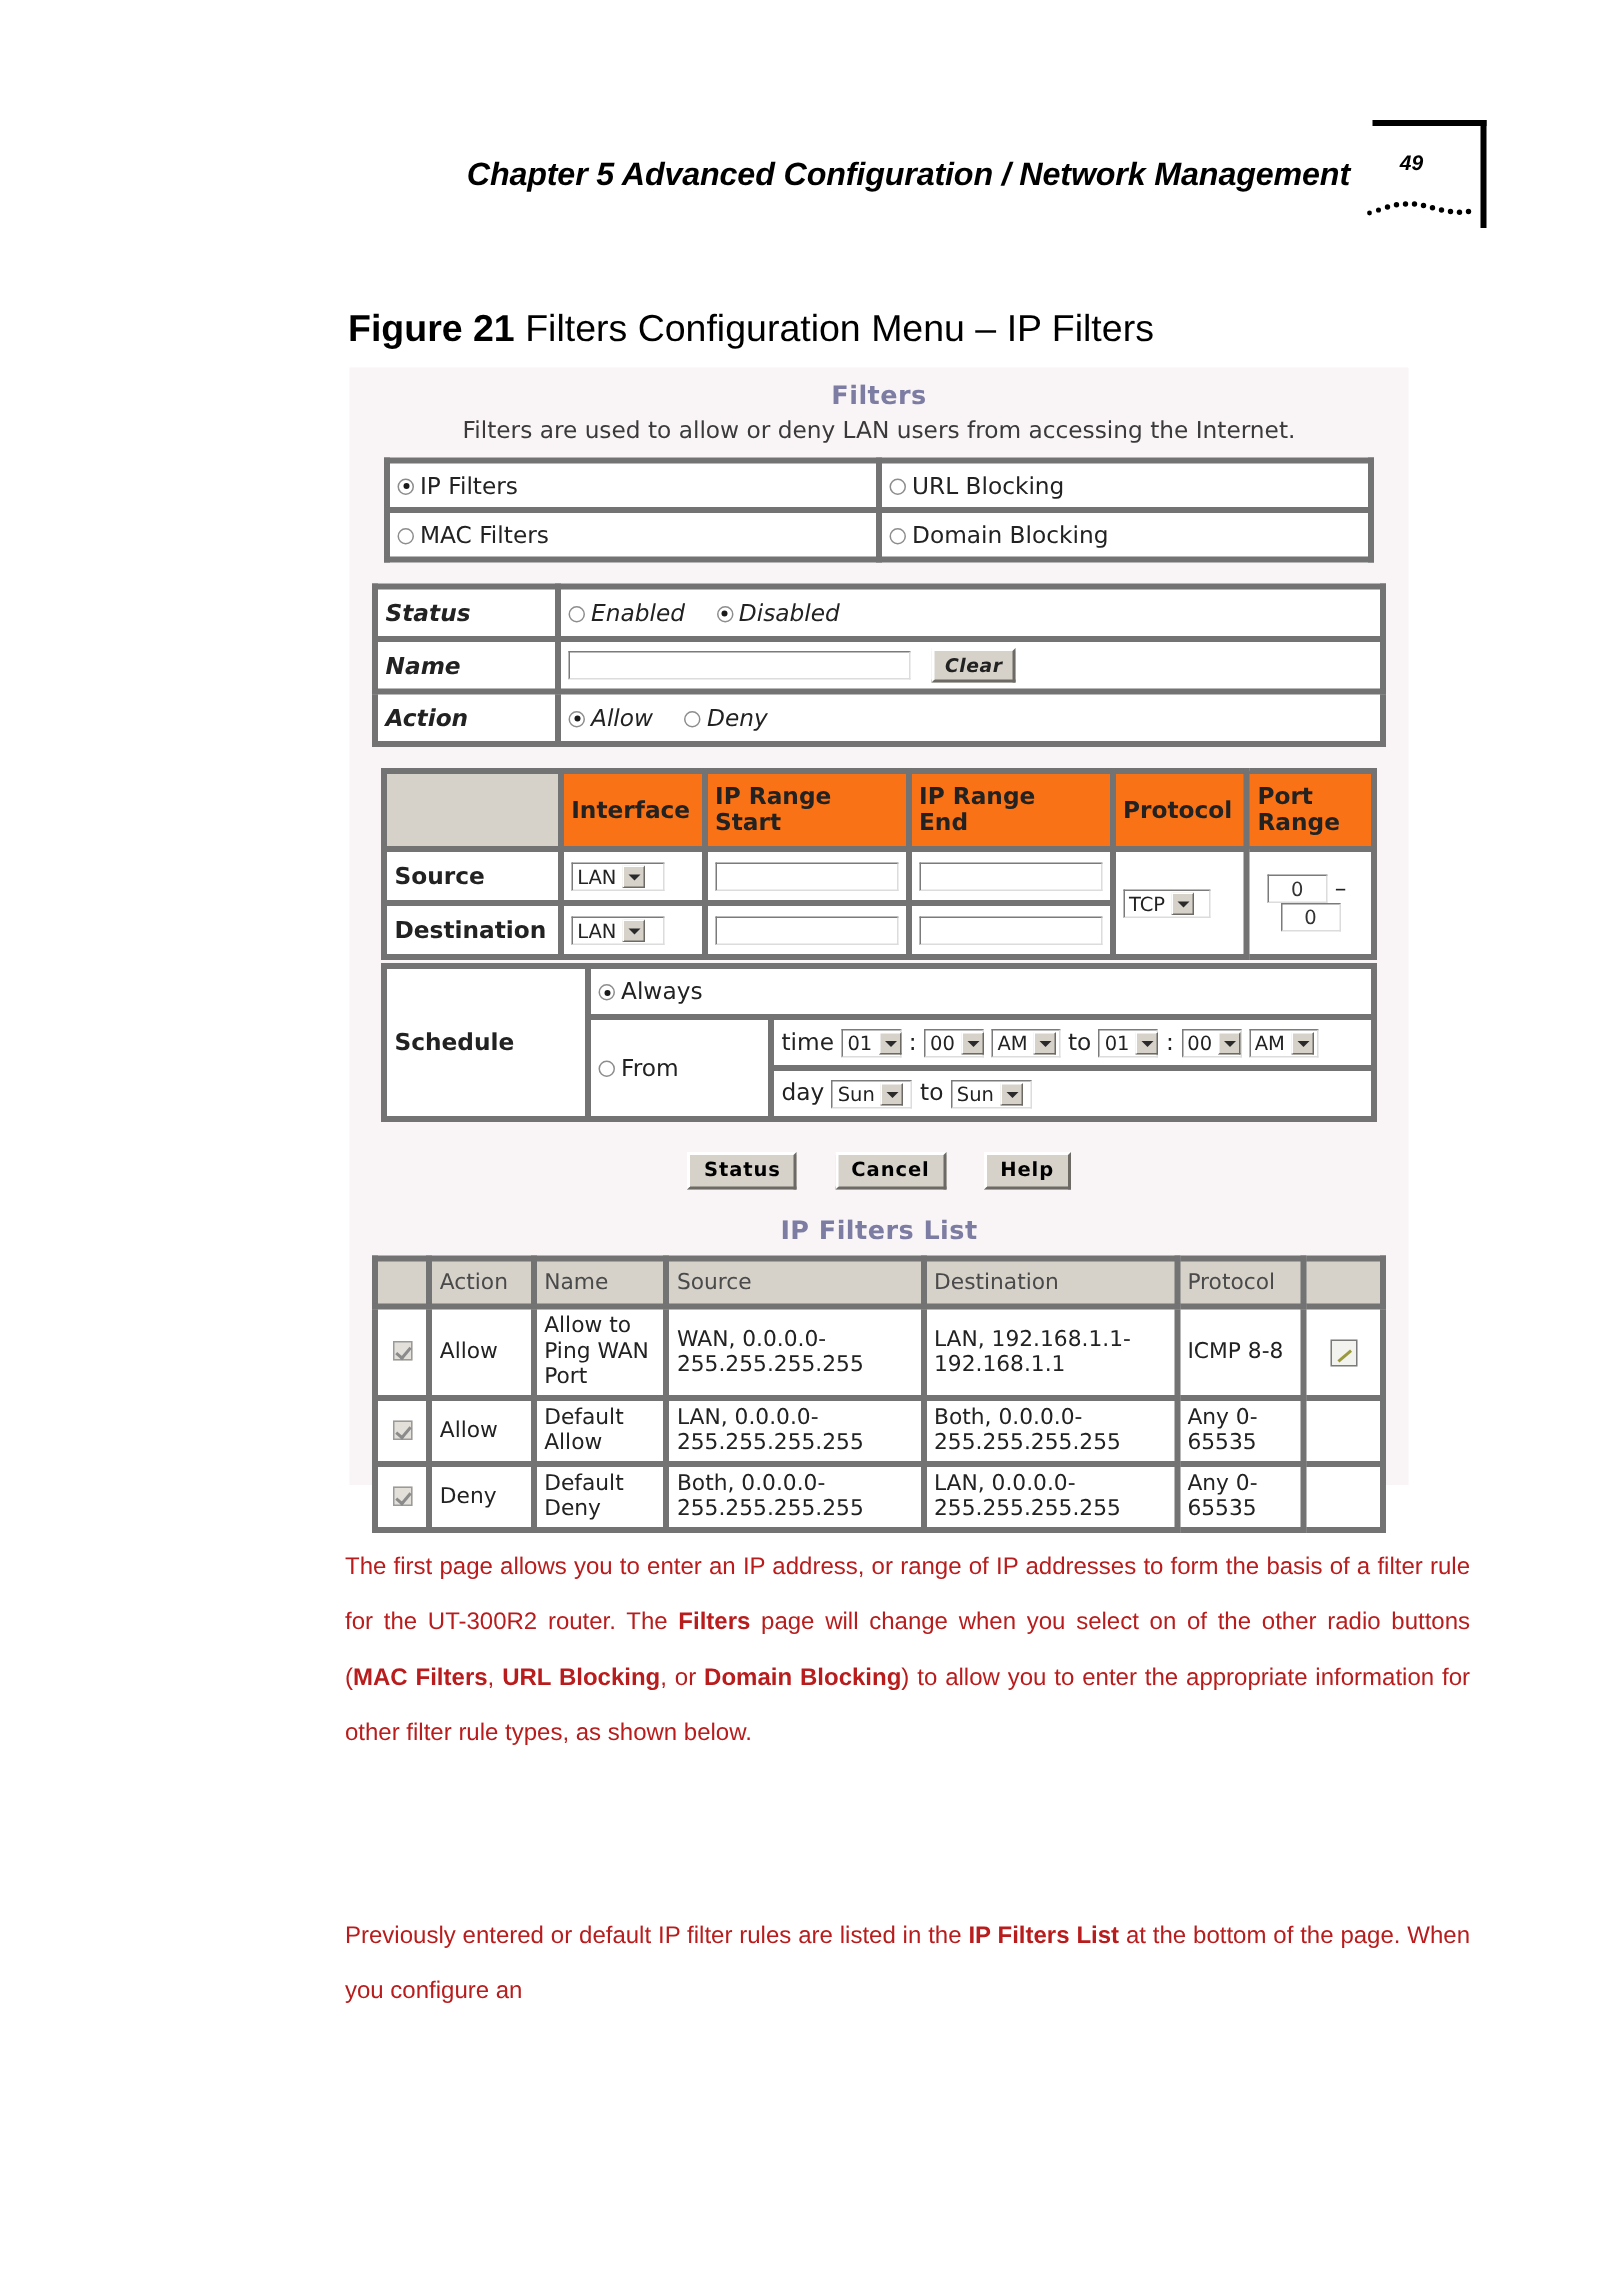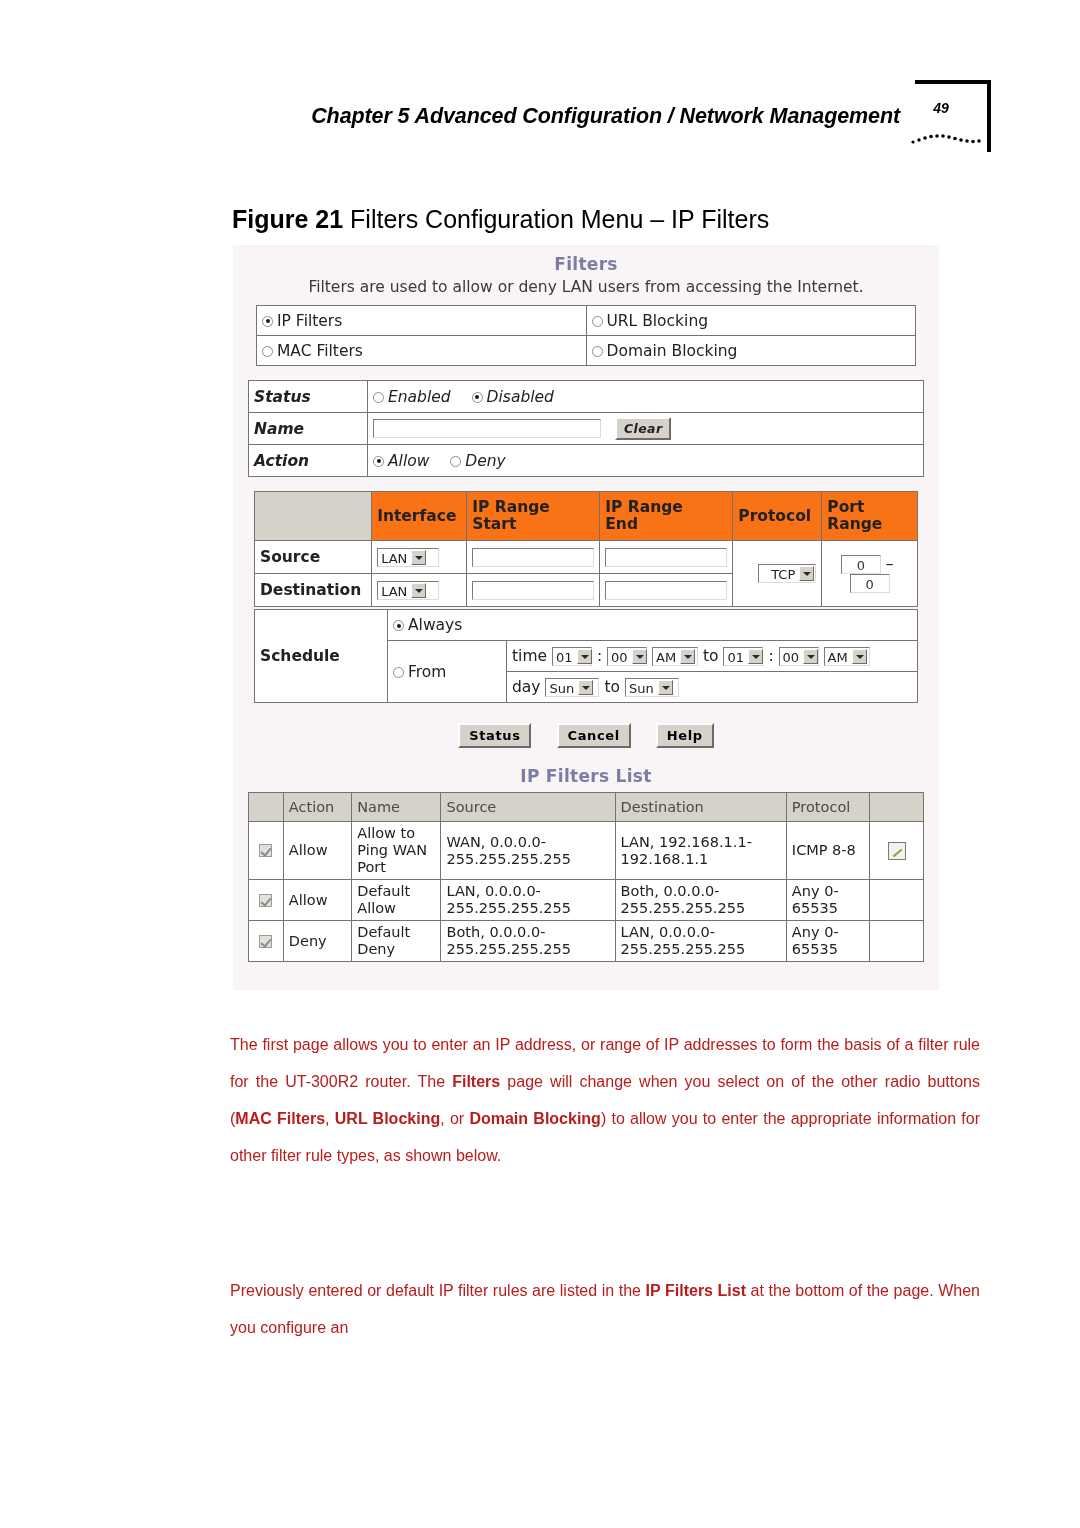--- a/index.html
+++ b/index.html
@@ -96,21 +96,21 @@
     padding: 4px 60px 0 60px;
   }
 
   
   .wtable {
     border-collapse: collapse;
     margin: 0 auto;
     background: #ffffff;
   }
   .wtable td {
-    border: 1px solid #737373;
+    border: 4px solid #737373;
     font-size: 15.5px;
     color: #222;
     padding: 2px 5px;
     vertical-align: middle;
     background: #ffffff;
   }
   .wtable td.lbl {
     background: #ffffff;
     font-weight: bold;
   }
@@ -464,21 +464,21 @@
         <span class="sel w-lan">
           <span class="sel-val">LAN</span><span class="arrow"></span>
         </span>
       </td>
       <td>
         <span class="tinput ip-field"></span>
       </td>
       <td>
         <span class="tinput ip-field"></span>
       </td>
-      <td rowspan="2" style="text-align:right;">
+      <td rowspan="2" style="text-align:left;">
         <span class="sel w-tcp">
           <span class="sel-val">TCP</span><span class="arrow"></span>
         </span>
       </td>
       <td rowspan="2" style="text-align:center;">
         <span class="tinput port-field">0</span><span class="sep-dash">–</span><span class="tinput port-field">0</span>
       </td>
     </tr>
     <tr>
       <td class="rowlbl">Destination</td>

